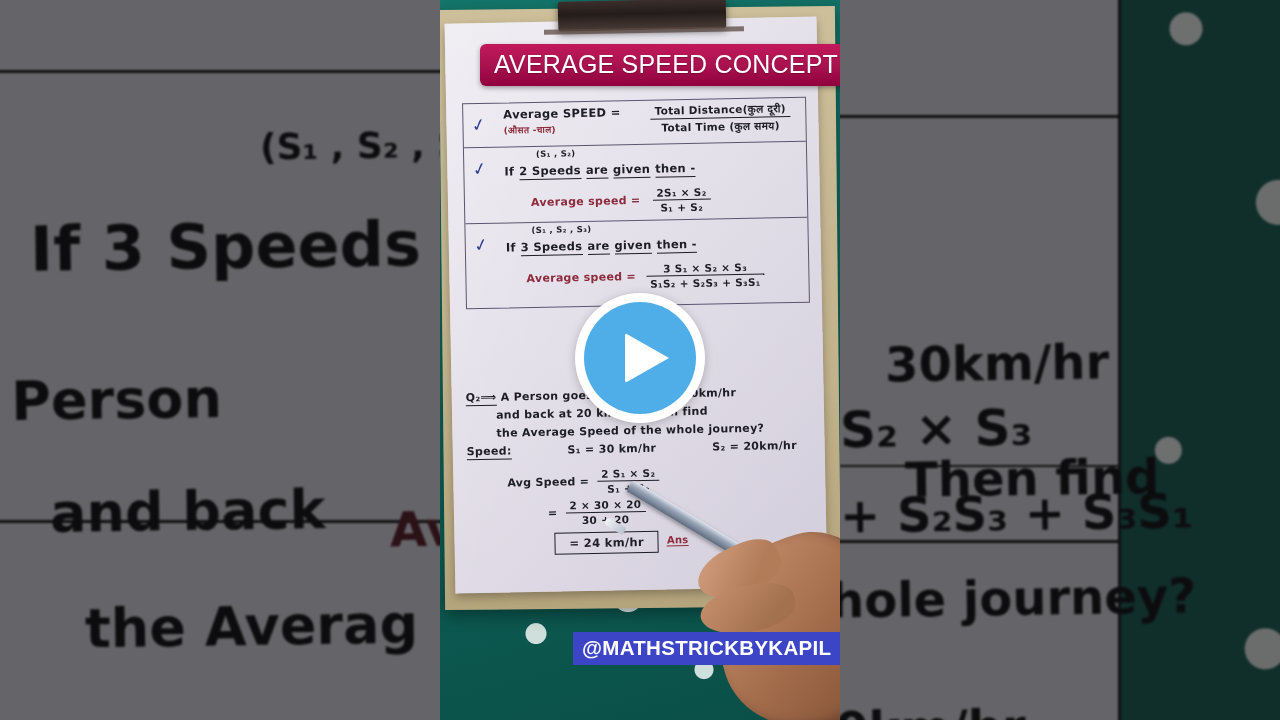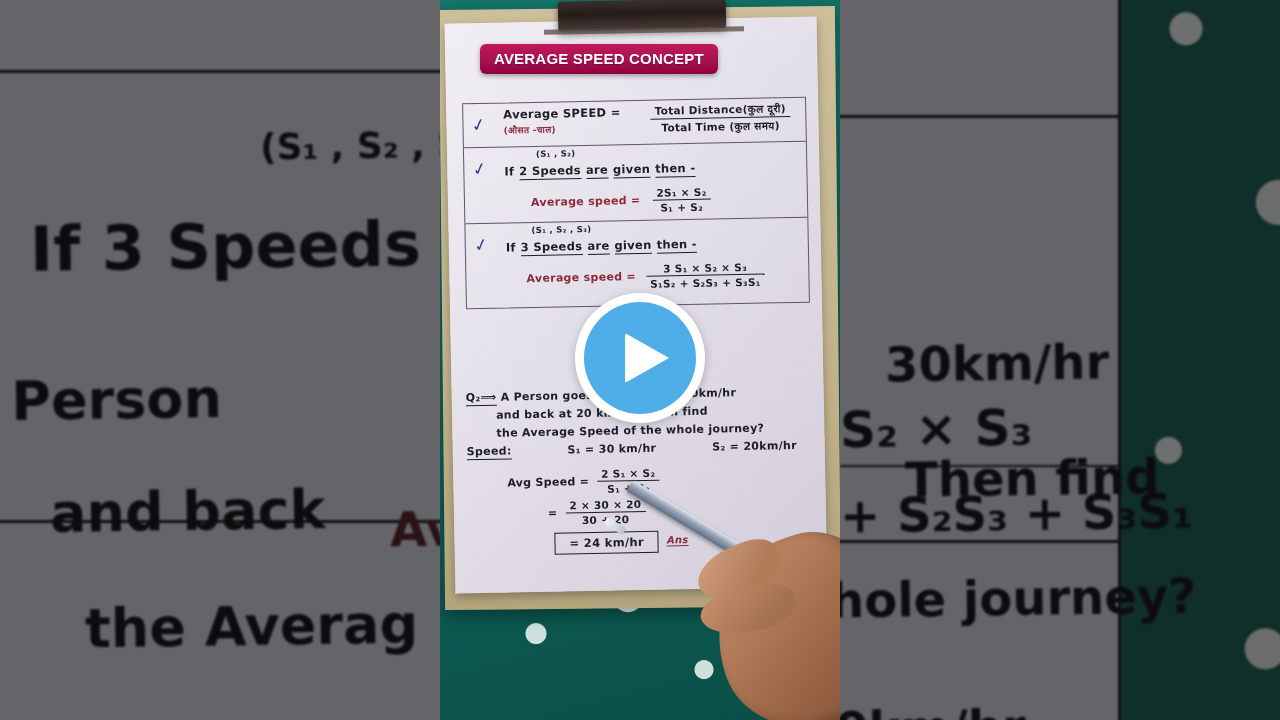--- a/index.html
+++ b/index.html
@@ -215,21 +215,20 @@
     border: 1.4px solid #1d1d26;
     padding: 3px 14px;
     font-size: 11.5px;
     margin-top: 2px;
   }
   .ansmark {
     font-size: 10px;
     color: #8d2b3c;
     margin-left: 8px;
     border-bottom: 1px solid #8d2b3c;
-    font-style: italic;
   }
 
   
   .hand {
     position: absolute;
     left: 236px; top: 508px;
     width: 210px; height: 215px;
     z-index: 6;
   }
   .palm {
@@ -274,22 +273,22 @@
     border-radius: 5px 2px 2px 5px;
     transform: rotate(31deg);
   }
 
   
   .title-banner {
     position: absolute;
     left: 40px; top: 44px;
     background: linear-gradient(180deg, #c2185b 0%, #a8124f 52%, #91003f 100%);
     color: #ffffff;
-    font-size: 15px;
-    font-weight: bold;
+    font-size: 25px;
+    font-weight: normal;
     letter-spacing: .2px;
     padding: 6px 14px 7px;
     border-radius: 6px;
     white-space: nowrap;
     z-index: 9;
     box-shadow: 0 2px 5px rgba(0,0,0,0.35);
     text-shadow: 0 1px 1px rgba(0,0,0,0.25);
   }
 
   .handle-banner {
@@ -483,20 +482,21 @@
 
     <div class="hand">
       <div class="pen"></div>
       <div class="pen-tip"></div>
       <div class="palm"></div>
       <div class="thumb"></div>
       <div class="finger2"></div>
     </div>
 
     <div class="title-banner">AVERAGE SPEED CONCEPT</div>
+    <div class="handle-banner">@MATHSTRICKBYKAPIL</div>
 
     <div class="play-wrap">
       <div class="play-ring"></div>
       <div class="play-disc"></div>
       <div class="play-tri"></div>
     </div>
   </div>
 
 </div>
 

